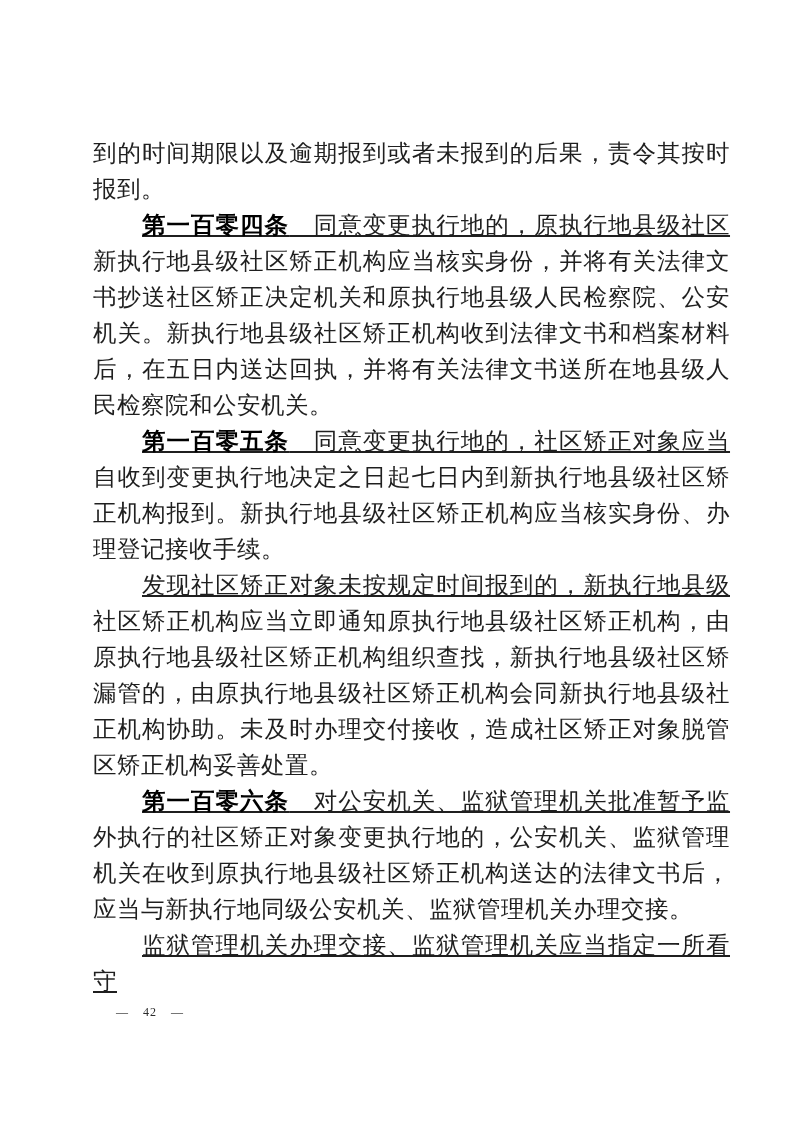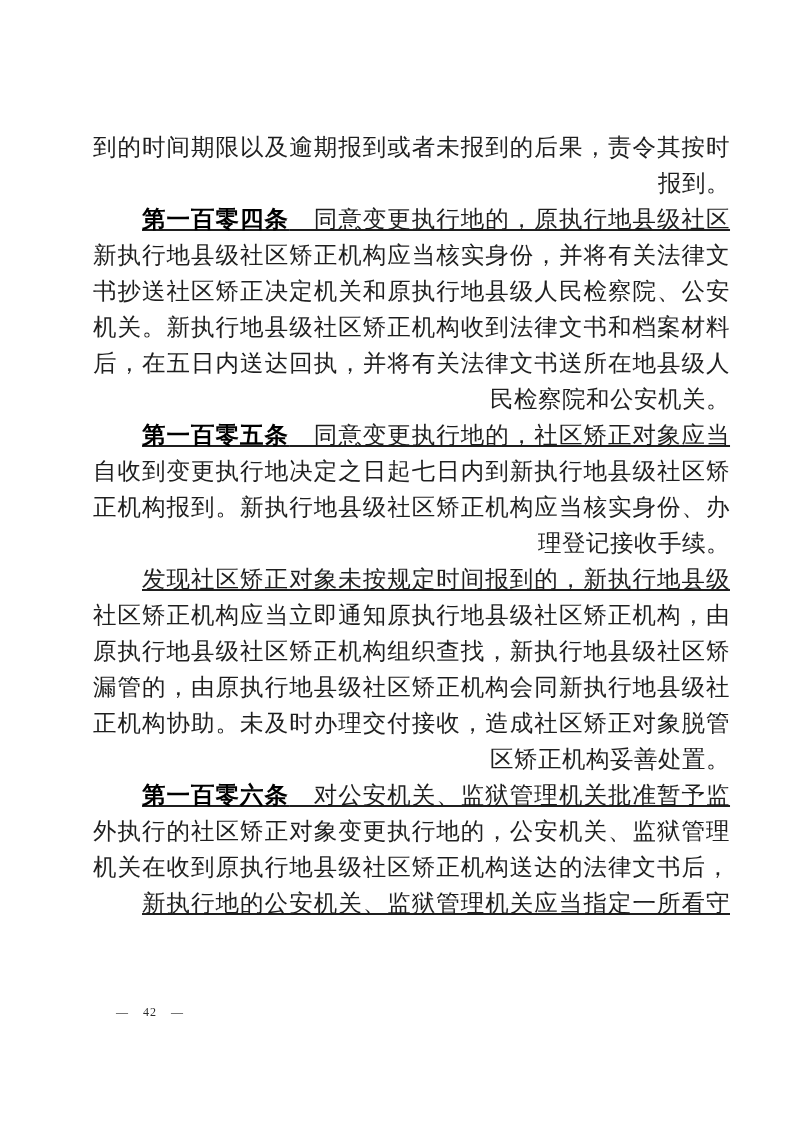--- a/index.html
+++ b/index.html
@@ -18,30 +18,30 @@
   .page {
     position: absolute;
     left: 0; top: 0;
     width: 793px;
     height: 1122px;
     background: #ffffff;
   }
   .textcol {
     position: absolute;
     left: 93px;
-    top: 129px;
+    top: 135px;
     width: 637px;
   }
   .ln {
     height: 36px;
     line-height: 36px;
     font-size: 23.5px;
     letter-spacing: 0.5px;
     white-space: nowrap;
-    text-align: right;
+    text-align: left;
   }
   
   .jf {
     white-space: normal;
     text-align: justify;
     text-align-last: justify;
     text-justify: inter-character;
   }
   
   .ind {
@@ -90,20 +90,21 @@
     <div class="ln jf ind">发现社区矫正对象未按规定时间报到的，新执行地县级</div>
     <div class="ln jf">社区矫正机构应当立即通知原执行地县级社区矫正机构，由</div>
     <div class="ln jf">原执行地县级社区矫正机构组织查找，新执行地县级社区矫</div>
     <div class="ln jf">漏管的，由原执行地县级社区矫正机构会同新执行地县级社</div>
     <div class="ln jf">正机构协助。未及时办理交付接收，造成社区矫正对象脱管</div>
     <div class="ln">区矫正机构妥善处置。</div>
 
     <div class="ln jf ind"><span class="art">第一百零六条</span><span>　对公安机关、监狱管理机关批准暂予监</span></div>
     <div class="ln jf">外执行的社区矫正对象变更执行地的，公安机关、监狱管理</div>
     <div class="ln jf">机关在收到原执行地县级社区矫正机构送达的法律文书后，</div>
+    <div class="ln">应当与新执行地同级公安机关、监狱管理机关办理交接。</div>
 
-    <div class="ln jf ind">新执行地的公安机关、监狱管理机关应当指定一所看守</div>
+    <div class="ln jf ind">监狱管理机关办理交接、监狱管理机关应当指定一所看守</div>
 
   </div>
 
   <div class="pagenum">— 42 —</div>
 
 </div>
 
 </body></html>

